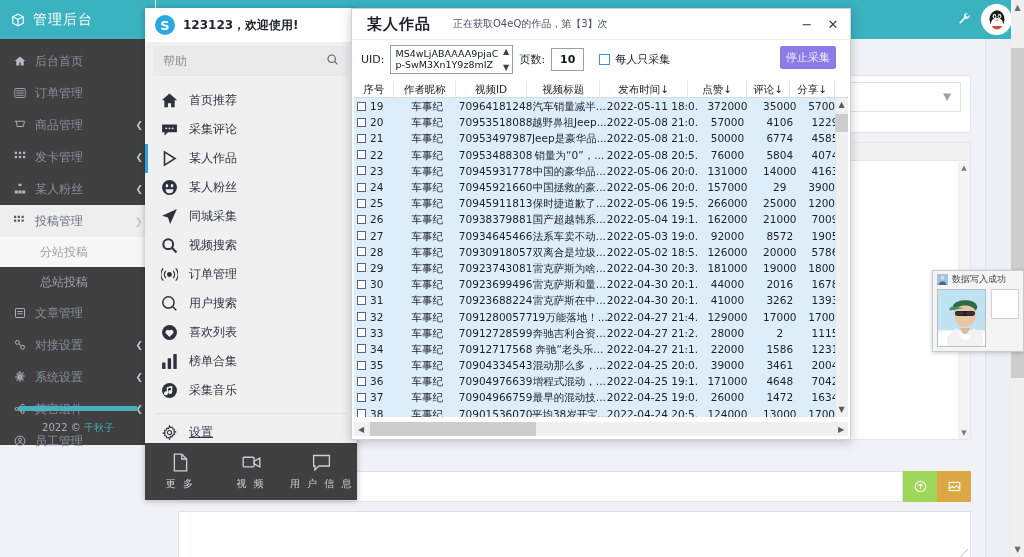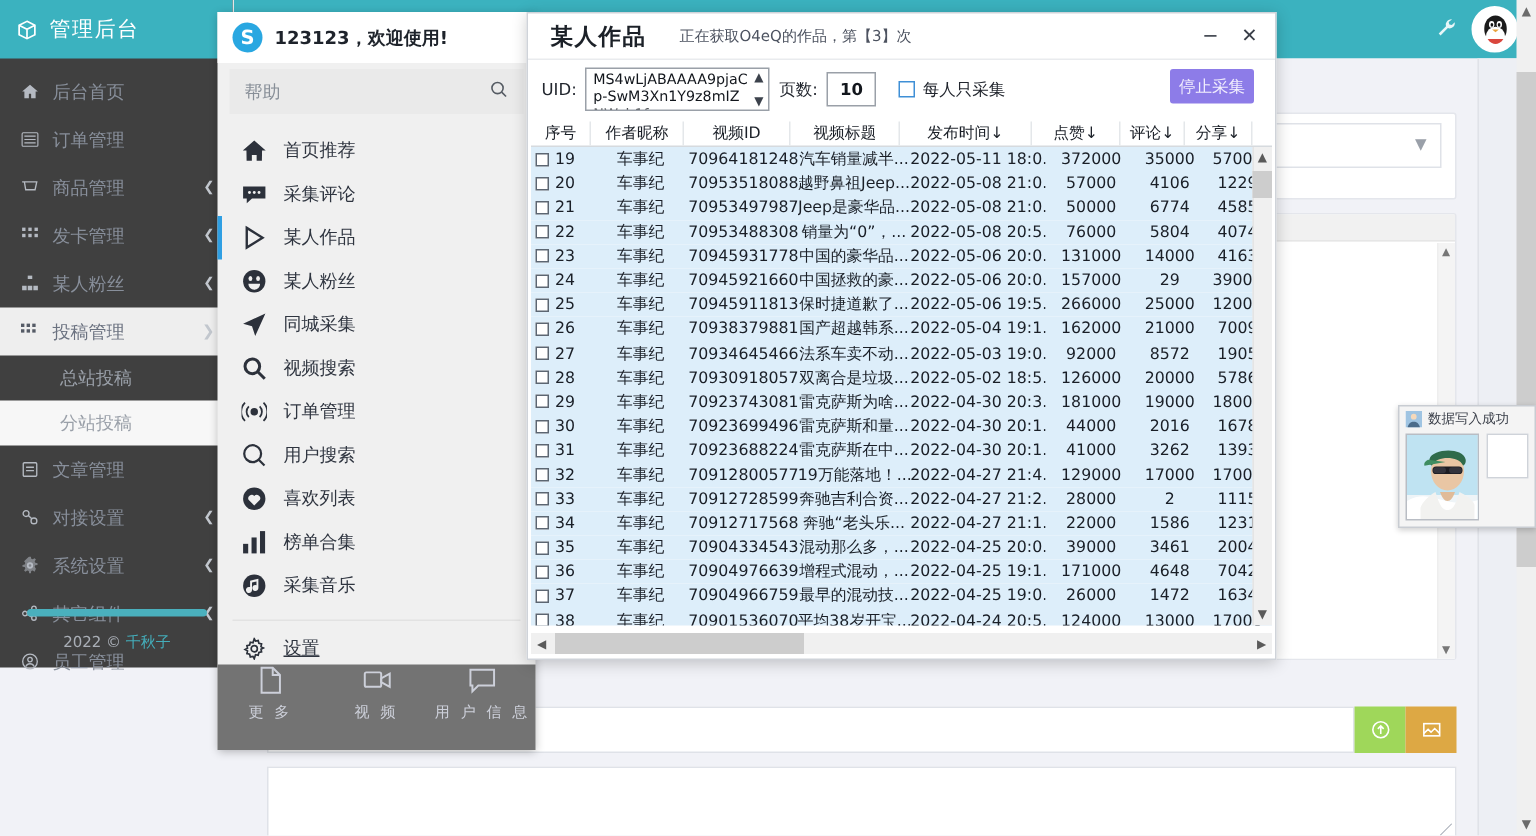--- a/index.html
+++ b/index.html
@@ -151,21 +151,21 @@
     width: 18px; height: 18px; display: inline-flex; align-items: center;
     justify-content: center; color: #2c313b; flex: 0 0 18px;
   }
   .fp-item.sel::before {
     content: ""; position: absolute; left: 0; top: 0;
     width: 3px; height: 29px; background: #2f9fe3;
   }
   .fp-divider { height: 1px; background: #e2e2e2; margin: 8px 10px 4px; }
   .fp-bottom {
     position: absolute; left: 0; bottom: 0; width: 100%; height: 57px;
-    background: #737373; display: flex; 
+    background: #404040; display: flex; align-items: center;
   }
   .fp-bt {
     flex: 1; display: flex; flex-direction: column; align-items: center;
     gap: 4px; color: #cdd0da; cursor: pointer;
   }
   .fp-bt .bl { font-size: 10px; letter-spacing: 2px; }
 
   
   .app-win {
     position: absolute; left: 351px; top: 8px; width: 500px; height: 432px;
@@ -365,25 +365,25 @@
               <rect x="5" y="1" width="3" height="3"></rect>
               <rect x="10" y="1" width="3" height="3"></rect>
               <rect x="0" y="6" width="3" height="3"></rect>
               <rect x="5" y="6" width="3" height="3"></rect>
               <rect x="10" y="6" width="3" height="3"></rect>
             </svg>
         </span>
         <span>投稿管理</span>
         <span class="chev" style="font-size:10px">❯</span>
       </div>
+      <div class="nav-sub cur">
+        <span>分站投稿</span>
+      </div>
       <div class="nav-sub">
         <span>总站投稿</span>
-      </div>
-      <div class="nav-sub cur">
-        <span>分站投稿</span>
       </div>
       <div class="nav-item">
         <span class="ico">
           <svg width="12" height="12" viewBox="0 0 16 16" fill="none" stroke="currentColor" stroke-width="1.2">
               <rect x="2" y="2" width="12" height="12" rx="1"></rect>
               <path d="M4.5 6h7M4.5 9h7"></path>
             </svg>
         </span>
         <span>文章管理</span>
       </div>

